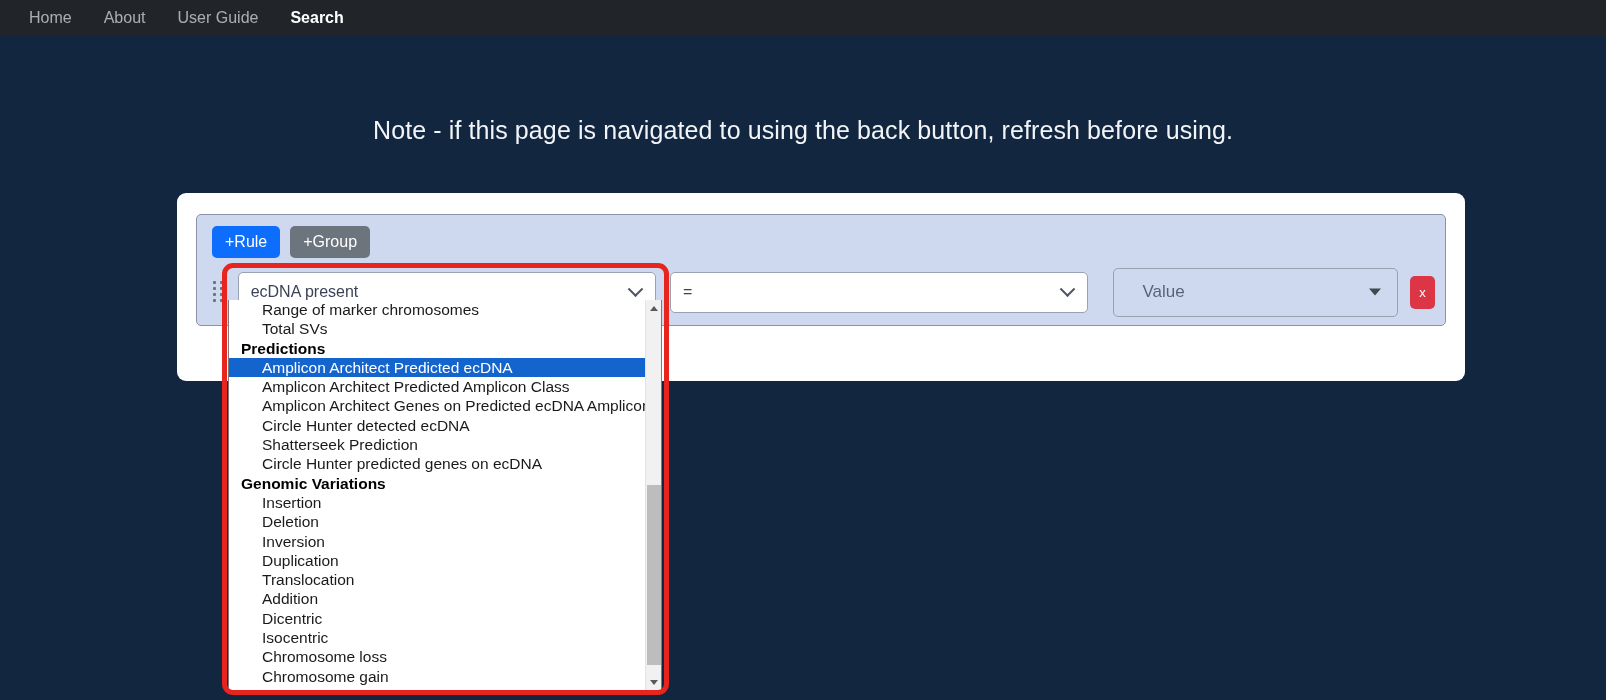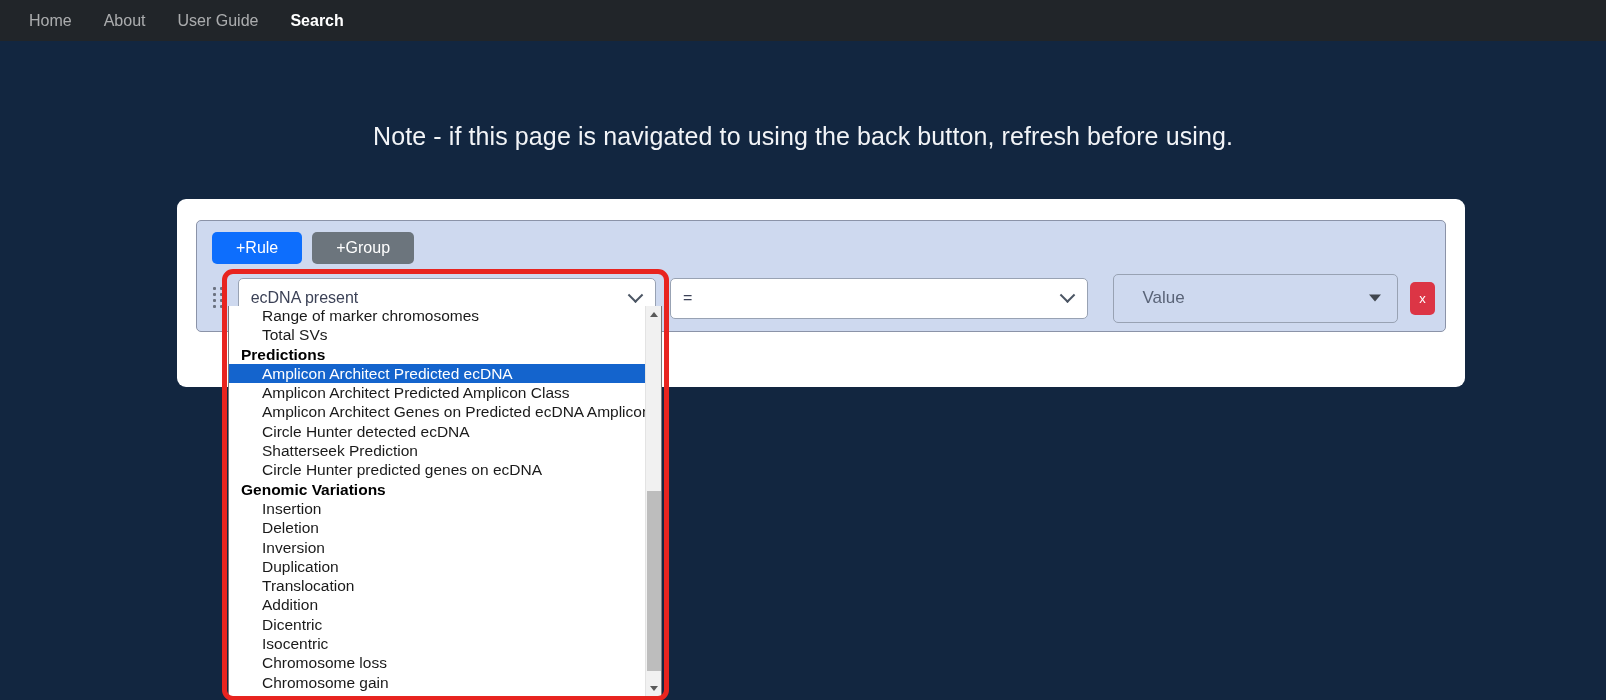--- a/index.html
+++ b/index.html
@@ -7,21 +7,21 @@
   html, body {
     margin: 0; padding: 0;
     width: 1606px; height: 700px;
     overflow: hidden;
     background: #122640;
     font-family: "Liberation Sans", sans-serif;
   }
 
   
   .navbar {
-    height: 41px;
+    height: 35px;
     background: #212529;
     display: flex;
     align-items: center;
     padding-left: 13px;
     gap: 0px;
   }
   .nav-link {
     color: rgba(255,255,255,0.62);
     font-size: 16px;
     line-height: 1;
@@ -80,21 +80,21 @@
     left: 15px;
     top: 11px;
     display: flex;
     gap: 10px;
   }
   .btn {
     border: none;
     border-radius: 5px;
     font-size: 16px;
     font-family: "Liberation Sans", sans-serif;
-    padding: 7px 24px;
+    padding: 7px 13px;
     cursor: pointer;
     color: #fff;
     line-height: 1.15;
   }
   .btn-rule  { background: #0d6efd; }
   .btn-group { background: #6c757d; }
 
   
   .rule-row {
     position: absolute;

